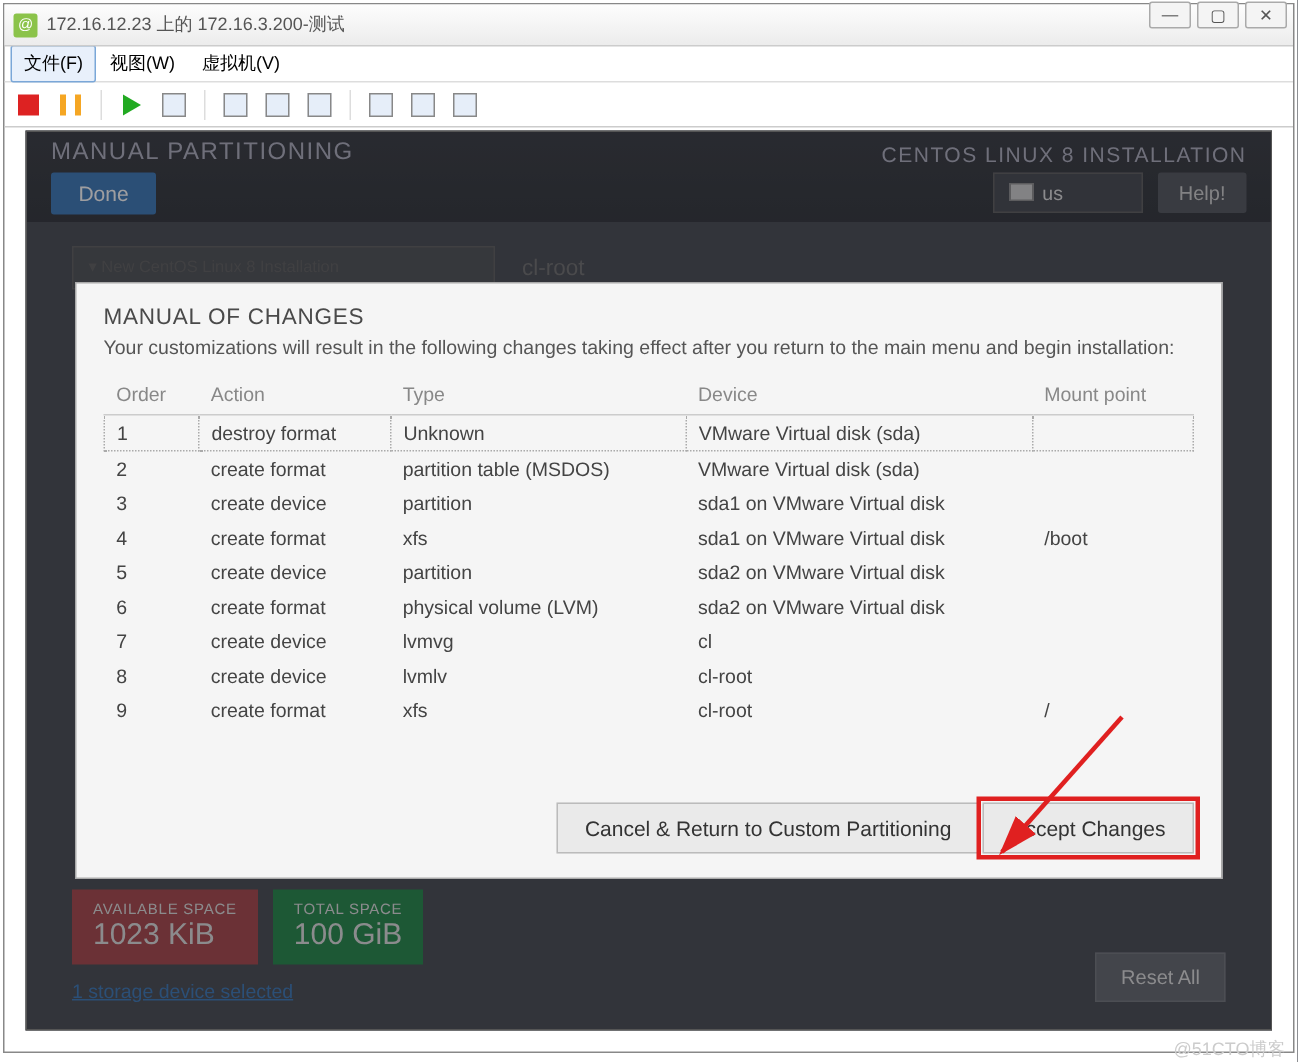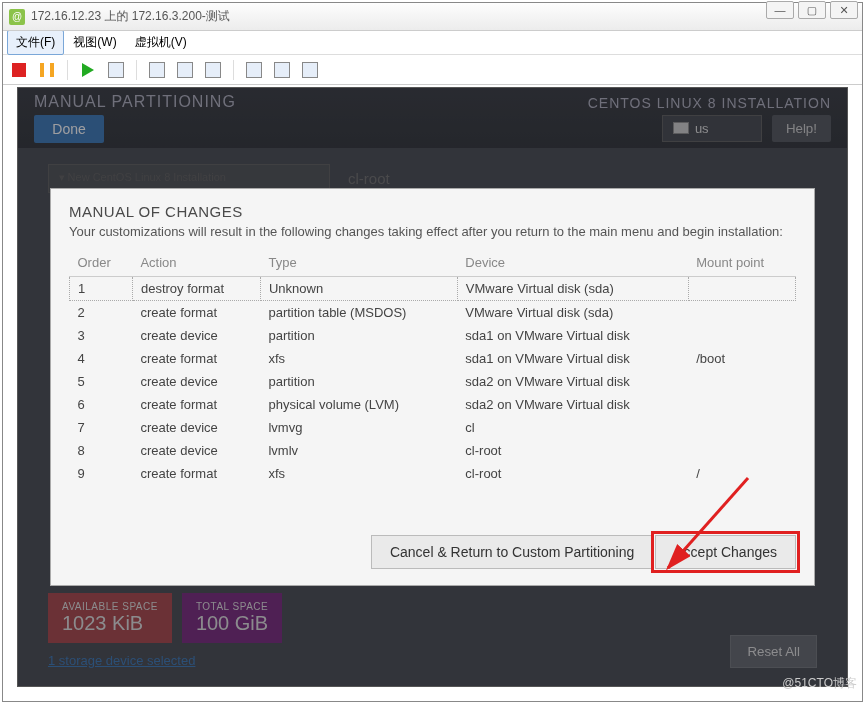--- a/index.html
+++ b/index.html
@@ -41,40 +41,40 @@
 .partition-row { position: absolute; top: 76px; left: 30px; right: 30px; display: flex; gap: 18px; color: #666; }
 .accordion { border: 1px solid #555; background: #424549; padding: 6px 10px; font-size: 11px; font-weight: normal; color: #555; width: 282px; }
 .clroot-label { font-size: 15px; color: #666; padding: 6px 0; }
 
 .footer-area { position: absolute; bottom: 18px; left: 30px; right: 30px; display: flex; justify-content: space-between; align-items: flex-end; }
 .space-boxes { display: flex; gap: 10px; }
 .space-box { padding: 8px 14px; color: #ddd; }
 .space-box .lbl { font-size: 10px; letter-spacing: 0.5px; color: #ddd; }
 .space-box .val { font-size: 20px; color: #ddd; }
 .avail { background: #a23a3e; }
-.total { background: #701a75; }
+.total { background: #15803d; }
 .storage-link { color: #2f6fb3; text-decoration: underline; font-size: 13px; margin-top: 10px; display: block; }
 .reset-btn { background: #5a5d64; border: 1px solid #6a6d74; color: #ddd; padding: 8px 16px; }
 
 .dialog { position: absolute; z-index: 5; top: 100px; left: 32px; right: 32px; background: #f5f5f5; border: 1px solid #aaa; padding: 14px 18px 16px; }
 .dlg-title { font-size: 15px; color: #4a4a4a; margin-bottom: 4px; font-weight: normal; letter-spacing: 0.5px; }
 .dlg-desc { font-size: 13px; color: #555; margin-bottom: 10px; }
 table.changes { width: 100%; border-collapse: collapse; font-size: 13px; }
 table.changes th { text-align: left; color: #888; font-weight: normal; padding: 6px 8px; border-bottom: 1px solid #ccc; }
 table.changes td { padding: 4px 8px; color: #444; }
 table.changes tr:first-child td { border: 1px dotted #aaa; }
 .destroy { color: #c8302a; }
 .create { color: #2e8b2e; }
 .dlg-buttons { display: flex; justify-content: flex-end; gap: 2px; margin-top: 50px; }
 .dlg-btn { background: #eaeaea; border: 1px solid #bbb; padding: 8px 18px; font-size: 14px; color: #333; }
 .accept-highlight { outline: 3px solid #e02020; outline-offset: 1px; }
 
 .arrow { position: absolute; z-index: 10; }
 
-.watermark { position: absolute; right: 8px; bottom: 16px; color: #ccc; font-size: 12px; z-index: 20; }
+.watermark { position: absolute; right: 8px; bottom: 0; color: #ccc; font-size: 12px; z-index: 20; }
 </style>
 </head>
 <body>
 
 <div class="window">
   <div class="titlebar">
     <div class="vsphere-icon">@</div>
     <span class="title">172.16.12.23 上的 172.16.3.200-测试</span>
     <div class="win-controls">
       <div class="win-btn">—</div>

